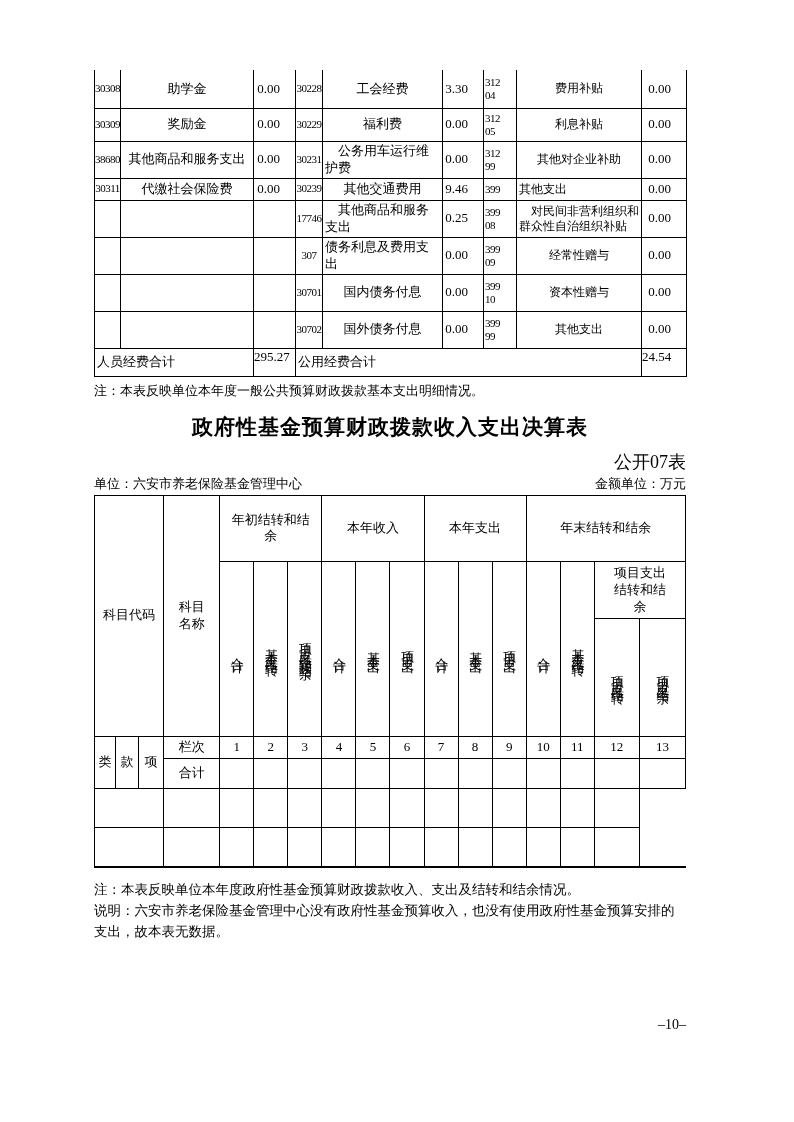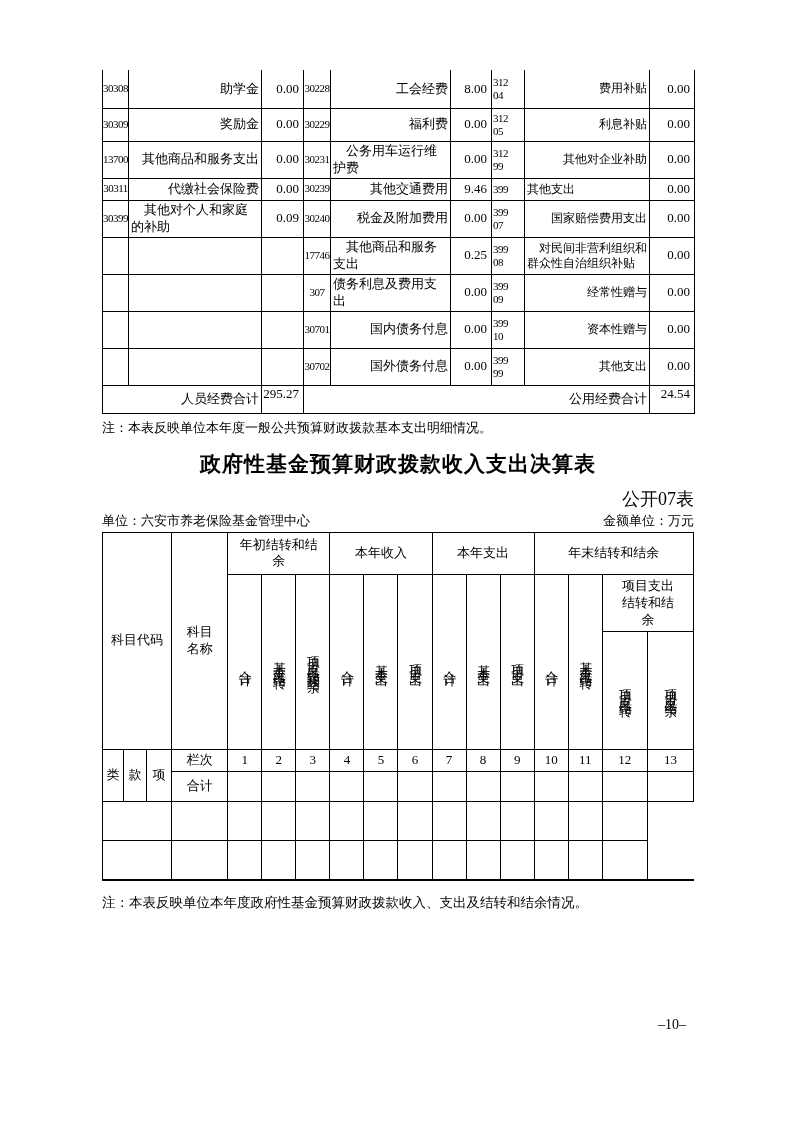--- a/index.html
+++ b/index.html
@@ -2,48 +2,48 @@
 <html><head>
 <meta charset="utf-8">
 <style>
   * { margin:0; padding:0; box-sizing:border-box; }
   html,body { background:#888; }
   .page {
     position:relative; width:794px; height:1122px; background:#ffffff;
     font-family:"Liberation Serif","DejaVu Serif",serif; color:#000;
     margin:0 auto; overflow:hidden;
   }
-  .content { position:absolute; left:102px; top:70px; width:592px; }
+  .content { position:absolute; left:94px; top:70px; width:592px; }
 
   table { border-collapse:collapse; table-layout:fixed; width:592px; }
   td { border:1px solid #000; overflow:hidden; }
 
   
   .t1 td { font-size:13px; vertical-align:middle; padding:1px 2px; line-height:1.25; }
   .t1 tr:first-child td { border-top:none; }
   .t1 .code  { font-size:11px; letter-spacing:-0.5px; padding:0; text-align:center; }
   .t1 .code3 { font-size:11px; letter-spacing:-0.5px; padding:0 1px; text-align:left; white-space:pre-line; line-height:1.15; }
-  .t1 .amt   { text-align:right; padding:0 4px 0 0; }
-  .t1 .c  { text-align:right; }
+  .t1 .amt   { text-align:right; padding:0 15px 0 0; }
+  .t1 .c  { text-align:center; }
   .t1 .l  { text-align:left; }
   .t1 .li { text-align:left; text-indent:1em; }
   .t1 .g3name { font-size:12px; }
   .t1 .top { vertical-align:top; }
-  .t1 .sumlab { text-align:right; }
+  .t1 .sumlab { text-align:left; }
 
   .note1 { font-size:13px; margin-top:5px; }
 
   .title2 { font-size:21px; font-weight:bold; text-align:center; margin-top:13px; letter-spacing:1px; }
   .tableno { font-size:18px; text-align:right; margin-top:9px; }
   .unitline { display:flex; justify-content:space-between; font-size:13px; margin-top:1px; margin-bottom:2px; }
 
   
   .t2 { border-bottom:2px solid #000; }
   .t2 td { font-size:13px; text-align:center; vertical-align:middle; padding:0 1px; line-height:1.3; }
-  .t2 .gpad { padding:4px 9px; }
+  .t2 .gpad { padding:16px 9px; }
   .t2 .vh { padding:0; }
   .vt { writing-mode:vertical-rl; text-orientation:upright; display:inline-block; line-height:1.1; letter-spacing:3px; }
   .wblk { display:inline-block; }
   .t2 .num { font-size:13px; }
 
   .notes2 { font-size:13.5px; margin-top:12px; line-height:1.55; }
   .pageno { position:absolute; top:1017px; left:612px; width:120px; text-align:center; font-size:14px; }
 </style>
 </head>
 <body>
@@ -63,71 +63,59 @@
           <col style="width:125px">
           <col style="width:45px">
       </colgroup>
       <tbody>
           <tr style="height:38px">
         <td class="code">30308</td>
         <td class="c">助学金</td>
         <td class="amt">0.00</td>
         <td class="code">30228</td>
         <td class="c">工会经费</td>
-        <td class="amt">8.00</td>
+        <td class="amt">3.30</td>
         <td class="code3">312
 04</td>
         <td class="c g3name">费用补贴</td>
         <td class="amt">0.00</td>
       </tr>
       <tr style="height:33px">
         <td class="code">30309</td>
         <td class="c">奖励金</td>
         <td class="amt">0.00</td>
         <td class="code">30229</td>
         <td class="c">福利费</td>
         <td class="amt">0.00</td>
         <td class="code3">312
 05</td>
         <td class="c g3name">利息补贴</td>
         <td class="amt">0.00</td>
       </tr>
       <tr style="height:37px">
-        <td class="code">13700</td>
+        <td class="code">38680</td>
         <td class="c">其他商品和服务支出</td>
         <td class="amt">0.00</td>
         <td class="code">30231</td>
         <td class="li">公务用车运行维护费</td>
         <td class="amt">0.00</td>
         <td class="code3">312
 99</td>
         <td class="c g3name">其他对企业补助</td>
         <td class="amt">0.00</td>
       </tr>
       <tr style="height:22px">
         <td class="code">30311</td>
         <td class="c">代缴社会保险费</td>
         <td class="amt">0.00</td>
         <td class="code">30239</td>
         <td class="c">其他交通费用</td>
         <td class="amt">9.46</td>
         <td class="code3">399</td>
         <td class="l g3name">其他支出</td>
-        <td class="amt">0.00</td>
-      </tr>
-      <tr style="height:37px">
-        <td class="code">30399</td>
-        <td class="li">其他对个人和家庭的补助</td>
-        <td class="amt">0.09</td>
-        <td class="code">30240</td>
-        <td class="c">税金及附加费用</td>
-        <td class="amt">0.00</td>
-        <td class="code3">399
-07</td>
-        <td class="c g3name">国家赔偿费用支出</td>
         <td class="amt">0.00</td>
       </tr>
       <tr style="height:37px">
         <td class="code"></td>
         <td class="c"></td>
         <td class="amt"></td>
         <td class="code">17746</td>
         <td class="li">其他商品和服务支出</td>
         <td class="amt">0.25</td>
         <td class="code3">399
@@ -301,18 +289,19 @@
         <td></td>
             <td></td>
         <td></td>
             <td></td>
       </tr>
     </tbody>
       </table>
 
     <div class="notes2">
       <div>注：本表反映单位本年度政府性基金预算财政拨款收入、支出及结转和结余情况。</div>
+      <div>说明：六安市养老保险基金管理中心没有政府性基金预算收入，也没有使用政府性基金预算安排的支出，故本表无数据。</div>
     </div>
 
   </div>
 
   <div class="pageno">–10–</div>
 </div>
 
 </body></html>

